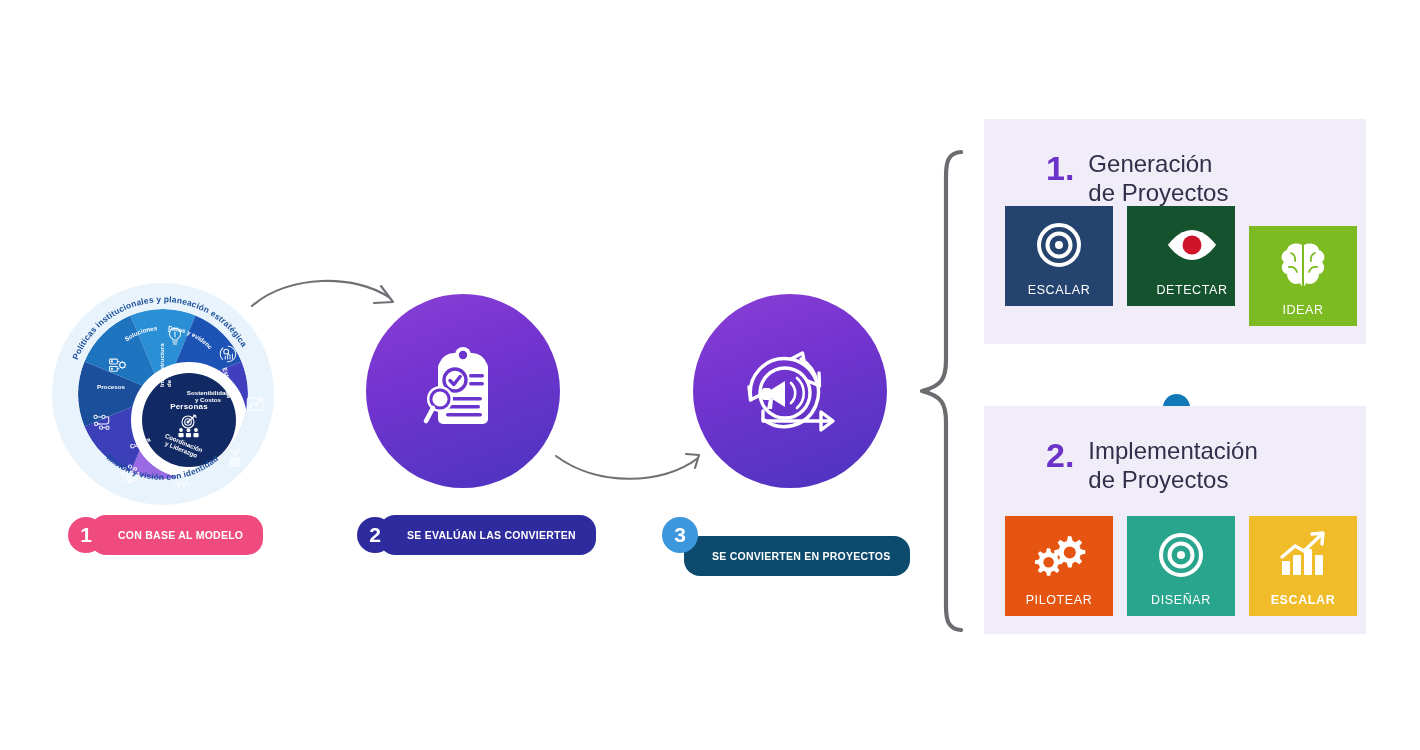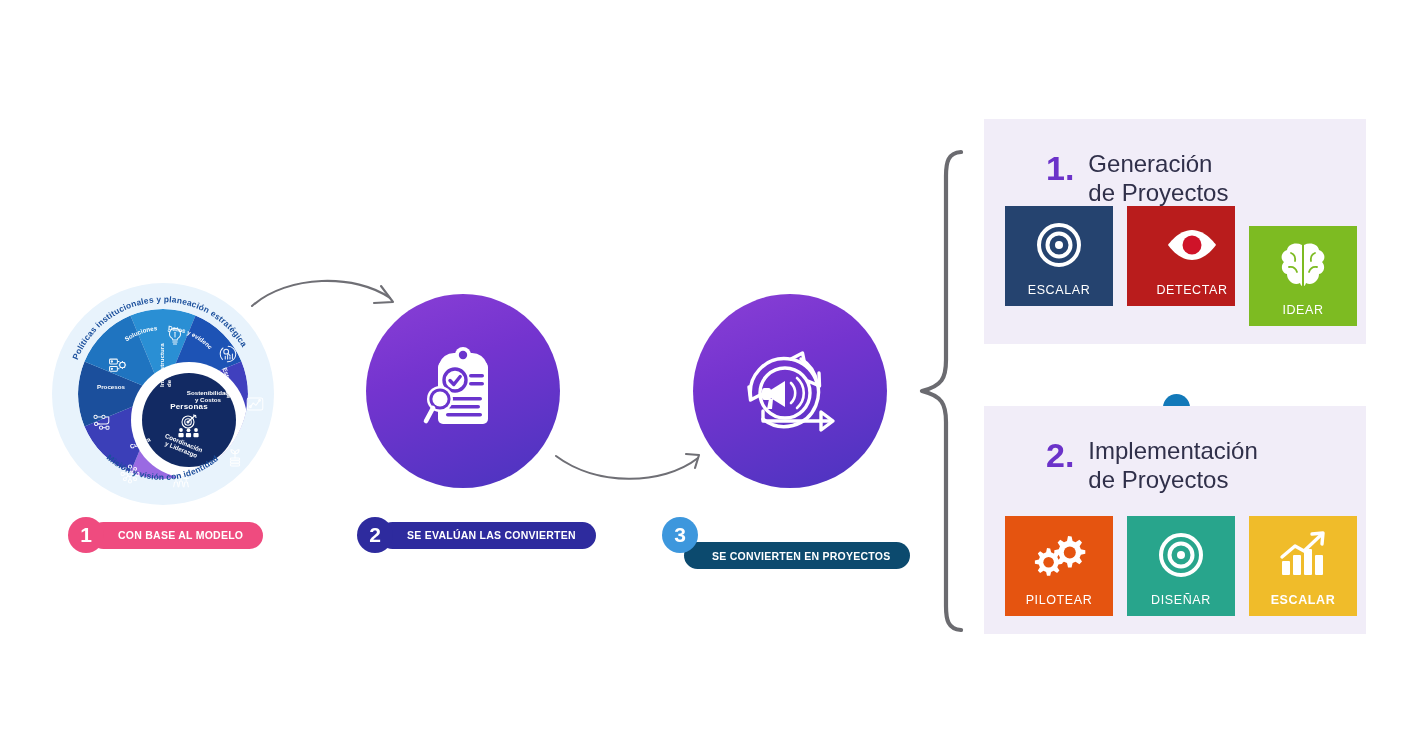--- a/index.html
+++ b/index.html
@@ -29,21 +29,21 @@
   #circle2{left:366px;top:294px;}
   #circle3{left:693px;top:294px;}
 
   
   .flowarrow{position:absolute;}
 
   
   .pill{position:absolute;height:32px;display:flex;align-items:center;}
   .pill .badge{width:36px;height:36px;border-radius:50%;display:flex;align-items:center;justify-content:center;
                color:#fff;font-size:21px;font-weight:700;position:relative;z-index:2;margin-right:-14px;}
-  .pill .bar{height:27px;border-radius:16px;display:flex;align-items:center;
+  .pill .bar{height:40px;border-radius:16px;display:flex;align-items:center;
              padding:0 20px 0 28px;color:#fff;font-size:10.5px;font-weight:700;letter-spacing:.25px;white-space:nowrap;}
   #pill1{left:68px;top:519px;}
   #pill2{left:357px;top:519px;}
   #pill3{left:662px;top:519px;}
 
   
   .brace{position:absolute;left:916px;top:148px;}
 
   
   .panel{position:absolute;background:#f1edf8;}
@@ -310,21 +310,21 @@
       <div class="tile" id="tile-enfocar" style="background: rgb(37, 67, 111);">
         <div class="tico">
           <svg width="50" height="50" viewBox="0 0 50 50">
             <circle cx="25" cy="25" r="20" fill="none" stroke="#fff" stroke-width="4"></circle>
             <circle cx="25" cy="25" r="11.5" fill="none" stroke="#fff" stroke-width="4"></circle>
             <circle cx="25" cy="25" r="4" fill="#fff"></circle>
           </svg>
         </div>
         <div class="tlabel">ESCALAR</div>
       </div>
-      <div class="tile" id="tile-detectar" style="background: #b91c1c; padding-left: 22px;">
+      <div class="tile" id="tile-detectar" style="background: #14532d; padding-left: 22px;">
         <div class="tico">
           <svg width="56" height="40" viewBox="0 0 56 40">
             <path d="M28 5 C 42 5, 52 20, 52 20 C 52 20, 42 35, 28 35 C 14 35, 4 20, 4 20 C 4 20, 14 5, 28 5 Z" fill="#fff"></path>
             <circle cx="28" cy="20" r="9.5" fill="#cf1329"></circle>
           </svg>
         </div>
         <div class="tlabel">DETECTAR</div>
       </div>
       <div class="tile" id="tile-idear" style="background: rgb(125, 187, 34); margin-top: 20px;">
         <div class="tico">

